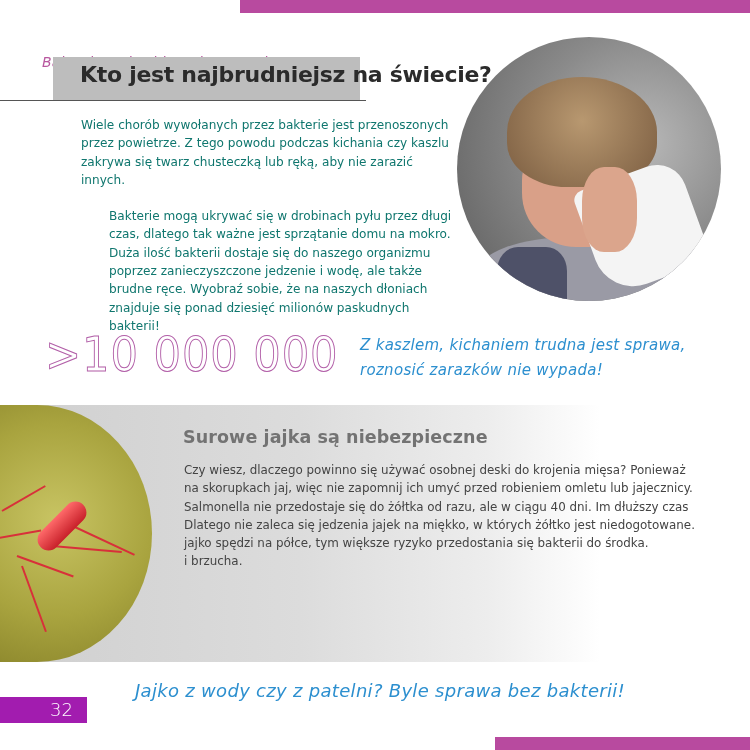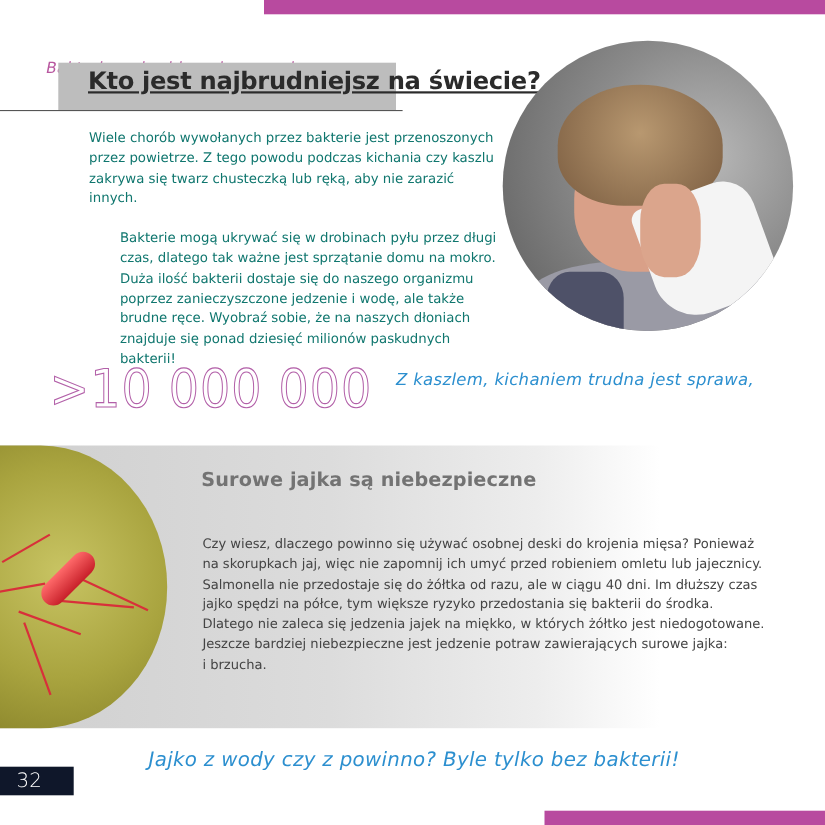--- a/index.html
+++ b/index.html
@@ -6,21 +6,21 @@
   html, body { width: 750px; height: 750px; background: #ffffff; overflow: hidden; }
   body { position: relative; font-family: "DejaVu Sans", sans-serif; color: #3a3a3a; }
 
   .top-bar { position: absolute; left: 240px; top: 0; width: 510px; height: 13px; background: #b84a9f; }
   .bottom-bar { position: absolute; left: 495px; top: 737px; width: 255px; height: 13px; background: #b84a9f; }
 
   .running-head { position: absolute; left: 42px; top: 26px; font-size: 14px; font-style: italic; color: #b8579f; letter-spacing: 0.2px; font-family: "DejaVu Sans", sans-serif; margin-top: 28px; }
 
   .title-block { position: absolute; left: 53px; top: 57px; width: 307px; height: 43px; background: #bdbdbd; }
   .title-rule { position: absolute; left: 0; top: 100px; width: 366px; height: 1px; background: #555; }
-  .title-text { position: absolute; left: 80px; top: 62px; font-size: 22px; color: #2b2b2b; white-space: nowrap; font-family: "DejaVu Sans", sans-serif; letter-spacing: -0.3px; text-decoration: underline; }
+  .title-text { position: absolute; left: 80px; top: 62px; font-size: 22px; color: #2b2b2b; white-space: nowrap; font-family: "DejaVu Sans", sans-serif; letter-spacing: -0.3px; }
 
   .intro { position: absolute; left: 81px; top: 116px; width: 372px; font-size: 12.1px; line-height: 18.3px; color: #0f766e; }
   .intro p + p { margin-top: 18px; margin-left: 28px; }
 
   .photo-circle { position: absolute; left: 457px; top: 37px; width: 264px; height: 264px; border-radius: 50%; overflow: hidden;
     background: radial-gradient(circle at 70% 40%, #b8b8b8 0%, #8a8a8a 45%, #5a5a5a 100%); }
   .photo-circle .hair { position: absolute; left: 50px; top: 40px; width: 150px; height: 110px; border-radius: 50% 50% 40% 40%; background: radial-gradient(circle at 50% 40%, #b89870, #7a5c40); }
   .photo-circle .face { position: absolute; left: 65px; top: 90px; width: 120px; height: 120px; border-radius: 45%; background: #d9a088; }
   .photo-circle .tissue { position: absolute; left: 130px; top: 135px; width: 110px; height: 110px; background: #f4f4f4; transform: rotate(-20deg); border-radius: 10px 30px 10px 40px; }
   .photo-circle .hand { position: absolute; left: 125px; top: 130px; width: 55px; height: 85px; border-radius: 40%; background: #dba58c; }
@@ -36,24 +36,24 @@
   .panel { position: absolute; left: 0; top: 405px; width: 750px; height: 257px;
     background: linear-gradient(to right, #cfcfcf 0%, #dcdcdc 40%, #ededed 65%, #ffffff 80%); }
 
   .bacteria-circle { position: absolute; left: -78px; top: 405px; width: 230px; height: 257px; overflow: hidden; border-radius: 0 50% 50% 0 / 0 50% 50% 0; }
   .bacteria-circle .bg { position: absolute; left: -40px; top: -20px; width: 290px; height: 300px; border-radius: 50%;
     background: radial-gradient(circle at 60% 45%, #c8c463 0%, #a9a43f 40%, #7f7a24 80%, #5f5a1a 100%); }
   .bacteria-circle .rod { position: absolute; left: 110px; top: 110px; width: 60px; height: 22px; background: linear-gradient(#ff6a6a, #c8202a); border-radius: 12px; transform: rotate(-45deg); }
   .bacteria-circle .flag { position: absolute; height: 2px; background: #d8303a; transform-origin: left center; }
 
   .section2-title { position: absolute; left: 183px; top: 427px; font-size: 17.5px; color: #737373; white-space: nowrap; letter-spacing: 0.1px; }
-  .section2-body { position: absolute; left: 184px; top: 461px; width: 520px; font-size: 11.9px; line-height: 18.3px; color: #444; margin-top: 24px; }
+  .section2-body { position: absolute; left: 184px; top: 461px; width: 520px; font-size: 11.9px; line-height: 18.3px; color: #444; }
   .section2-body span { display: block; white-space: nowrap; }
 
-  .page-num { position: absolute; left: 0; top: 697px; width: 67px; height: 26px; background: #0f172a; color: #fff; font-size: 18px; line-height: 26px; text-align: center; padding-right: 14px; font-weight: 300; }
+  .page-num { position: absolute; left: 0; top: 697px; width: 87px; height: 26px; background: #a21caf; color: #fff; font-size: 18px; line-height: 26px; text-align: right; padding-right: 14px; font-weight: 300; }
   .quote2 { position: absolute; left: 135px; top: 680px; font-size: 18px; white-space: nowrap; }
 </style>
 </head>
 <body>
 
 <div class="top-bar"></div>
 
 <div class="running-head">Bakterie – niewidoczni wrogowie</div>
 
 <div class="title-block"></div>
@@ -71,20 +71,21 @@
   <div class="face"></div>
   <div class="hair"></div>
   <div class="tissue"></div>
   <div class="hand"></div>
 </div>
 
 <div class="big-number">&gt;10 000 000</div>
 
 <div class="quote1 handwrite">
   <div>Z kaszlem, kichaniem trudna jest sprawa,</div>
+  <div>roznosić zarazków nie wypada!</div>
 </div>
 
 <div class="panel"></div>
 
 <div class="bacteria-circle">
   <div class="bg"></div>
   <div class="flag" style="left:95px;top:150px;width:60px;transform:rotate(20deg);"></div>
   <div class="flag" style="left:100px;top:160px;width:70px;transform:rotate(70deg);"></div>
   <div class="flag" style="left:140px;top:115px;width:80px;transform:rotate(25deg);"></div>
   <div class="flag" style="left:130px;top:140px;width:70px;transform:rotate(5deg);"></div>
@@ -92,23 +93,22 @@
   <div class="flag" style="left:60px;top:135px;width:60px;transform:rotate(-10deg);"></div>
   <div class="rod"></div>
 </div>
 
 <h2 class="section2-title">Surowe jajka są niebezpieczne</h2>
 
 <div class="section2-body">
   <span>Czy wiesz, dlaczego powinno się używać osobnej deski do krojenia mięsa? Ponieważ</span>
   <span>na skorupkach jaj, więc nie zapomnij ich umyć przed robieniem omletu lub jajecznicy.</span>
   <span>Salmonella nie przedostaje się do żółtka od razu, ale w ciągu 40 dni. Im dłuższy czas</span>
+  <span>Dlatego nie zaleca się jedzenia jajek na miękko, w których żółtko jest niedogotowane.</span>
   <span>jajko spędzi na półce, tym większe ryzyko przedostania się bakterii do środka.</span>
-  <span>Dlatego nie zaleca się jedzenia jajek na miękko, w których żółtko jest niedogotowane.</span>
-  <span>Jeszcze bardziej niebezpieczne jest jedzenie potraw zawierających surowe jajka:</span>
   <span>i brzucha.</span>
 </div>
 
 <div class="page-num">32</div>
 
-<div class="quote2 handwrite">Jajko z wody czy z powinno? Byle tylko bez bakterii!</div>
+<div class="quote2 handwrite">Jajko z wody czy z patelni? Byle sprawa bez bakterii!</div>
 
 <div class="bottom-bar"></div>
 
 </body></html>

